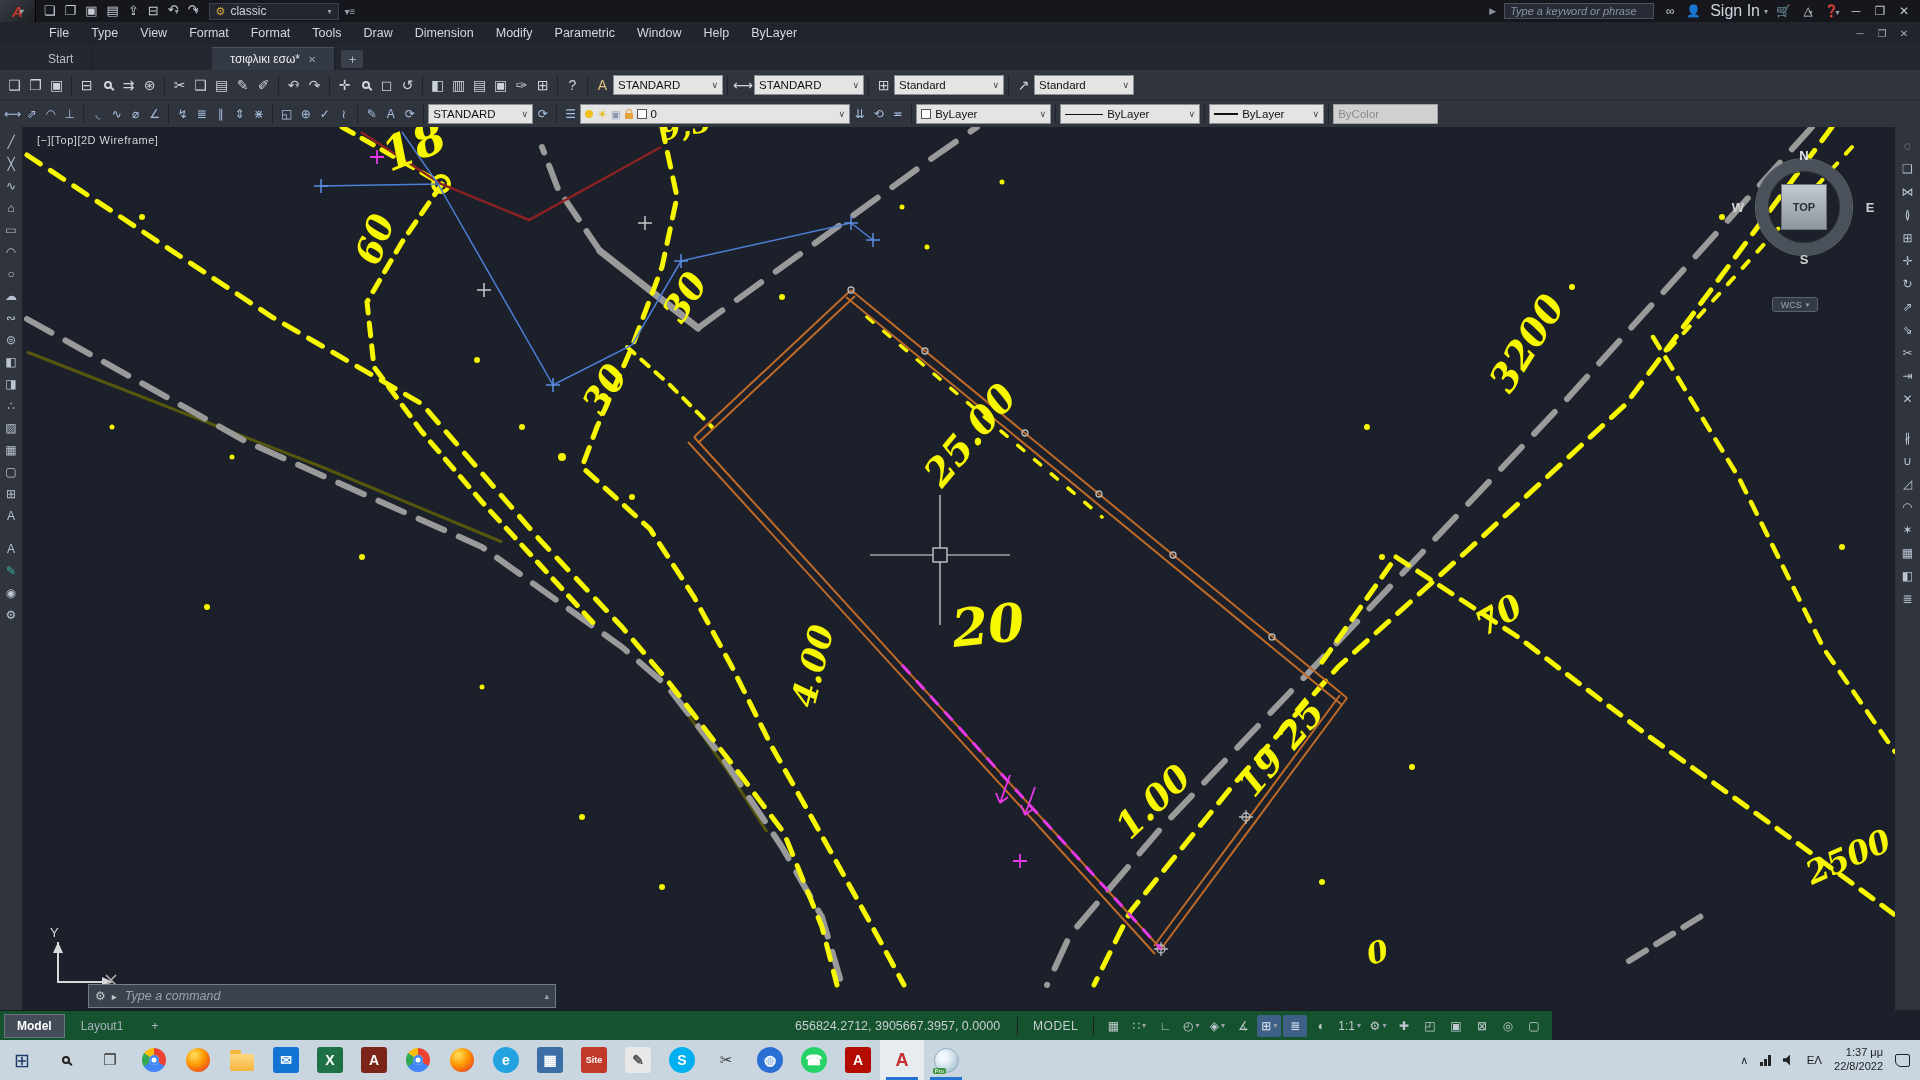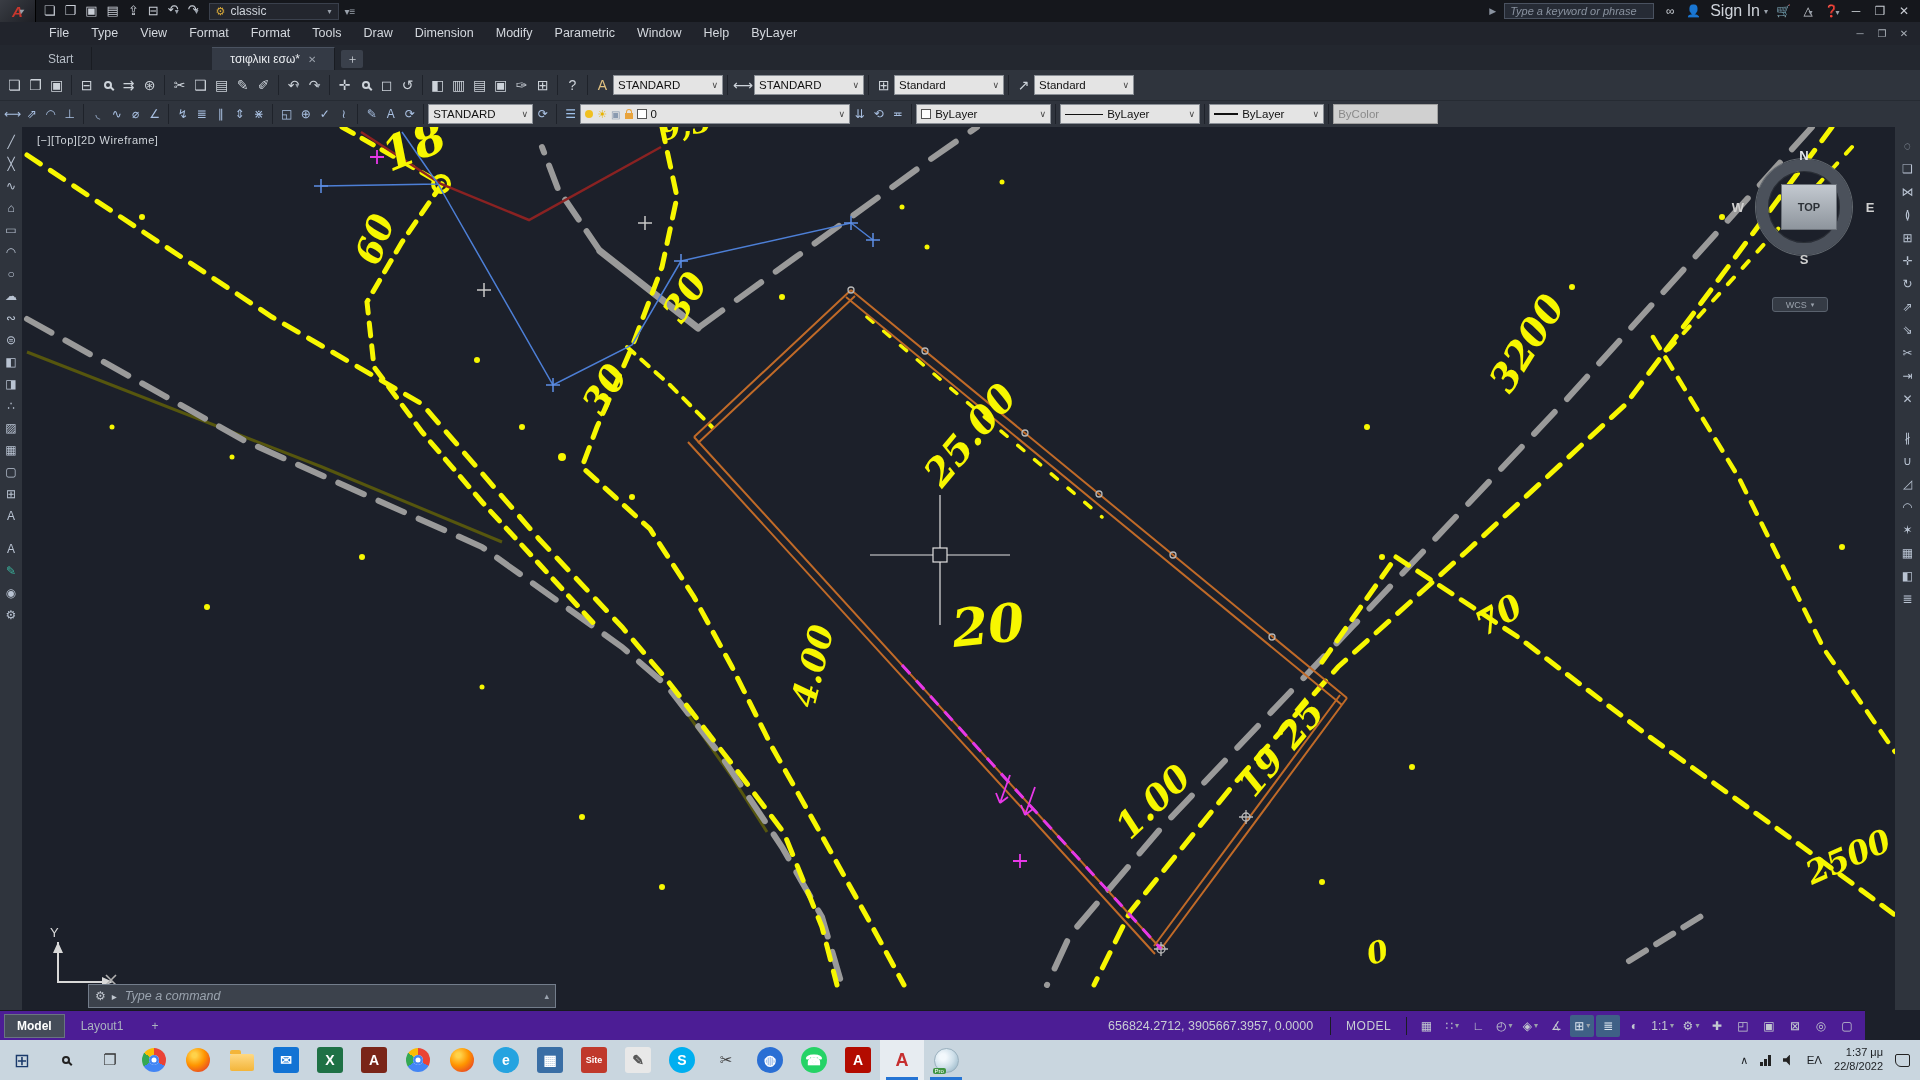--- a/index.html
+++ b/index.html
@@ -60,32 +60,32 @@
   #leftbar{left:0;width:22px;padding-top:4px;gap:1px;}
   #rightbar{right:0;width:25px;padding-top:8px;gap:2px;}
   .sbtn{width:20px;height:21px;display:flex;align-items:center;justify-content:center;font-size:12px;}
   #canvas-svg{position:absolute;left:22px;top:0;}
   .vp-label{position:absolute;left:37px;top:7px;font-size:11px;color:#cfd4da;letter-spacing:0.5px;}
 
   
   .compass{position:absolute;left:1749px;top:25px;width:110px;height:110px;}
   .comp-ring{position:absolute;left:7px;top:7px;width:96px;height:96px;border-radius:50%;border:12px solid #4b515b;box-shadow:0 0 0 1px #62686f, inset 0 0 0 1px #2c3037;}
   .comp-letter{position:absolute;color:#e4e7ea;font-size:13px;font-weight:bold;width:14px;text-align:center;}
-  .comp-cube{position:absolute;left:32px;top:32px;width:56px;height:46px;background:linear-gradient(#c3c9d0,#8e959d);border:1px solid #6b7179;color:#2b3036;font-size:11px;font-weight:bold;display:flex;align-items:center;justify-content:center;}
-  .wcs-pill{position:absolute;left:1772px;top:170px;width:56px;height:15px;background:#353b45;border:1px solid #5a626e;border-radius:3px;color:#9aa2ac;font-size:9px;display:flex;align-items:center;justify-content:center;gap:4px;}
+  .comp-cube{position:absolute;left:32px;top:32px;width:46px;height:46px;background:linear-gradient(#c3c9d0,#8e959d);border:1px solid #6b7179;color:#2b3036;font-size:11px;font-weight:bold;display:flex;align-items:center;justify-content:center;}
+  .wcs-pill{position:absolute;left:1772px;top:170px;width:46px;height:15px;background:#353b45;border:1px solid #5a626e;border-radius:3px;color:#9aa2ac;font-size:9px;display:flex;align-items:center;justify-content:center;gap:4px;}
 
   
   .cmdline{position:absolute;left:88px;top:857px;width:468px;height:24px;background:#3c424c;border:1px solid #737d8b;display:flex;align-items:center;padding:0 6px;gap:6px;}
   .cmdline .cic{color:#c0c6ce;font-size:12px;}
   .cmd-input{flex:1;background:transparent;border:none;outline:none;color:#9aa3ae;font-size:12.5px;font-style:italic;}
   .cmd-input::placeholder{color:#9aa3ae;font-style:italic;}
   .cmd-collapse{color:#9aa3ae;font-size:9px;}
 
   
-  .statusbar{position:absolute;left:0;top:1010px;width:1865px;height:30px;background:#4c1d95;border-top:1px solid #171a20;display:flex;align-items:center;font-size:12px;color:#c8cdd3;}
+  .statusbar{position:absolute;left:0;top:1010px;width:1552px;height:30px;background:#14532d;border-top:1px solid #171a20;display:flex;align-items:center;font-size:12px;color:#c8cdd3;}
   .ltab{height:24px;display:flex;align-items:center;padding:0 12px;margin-left:4px;color:#aab3bf;}
   .ltab.active{background:#454c59;border:1px solid #6a7382;color:#fff;font-weight:bold;}
   .status-right{margin-left:auto;display:flex;align-items:center;gap:2px;padding-right:6px;}
   .coords{font-size:12.5px;color:#c8cdd3;padding:0 10px;}
   .ssep{width:1px;height:18px;background:#1a1d24;margin:0 5px;}
   .stbtn{min-width:24px;height:22px;display:flex;align-items:center;justify-content:center;gap:2px;color:#c2c8d0;font-size:12px;padding:0 3px;border-radius:2px;}
   .stbtn.on{background:#3f6086;color:#dde6f0;}
   .stbtn .dd{margin-left:0;}
   .model-label{padding:0 8px;letter-spacing:0.5px;}
 

